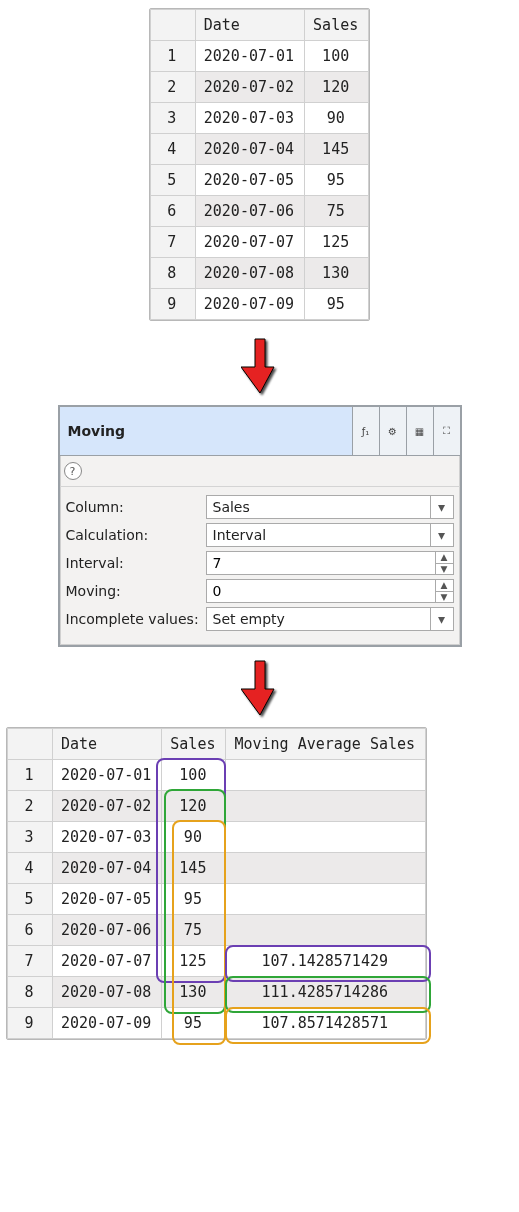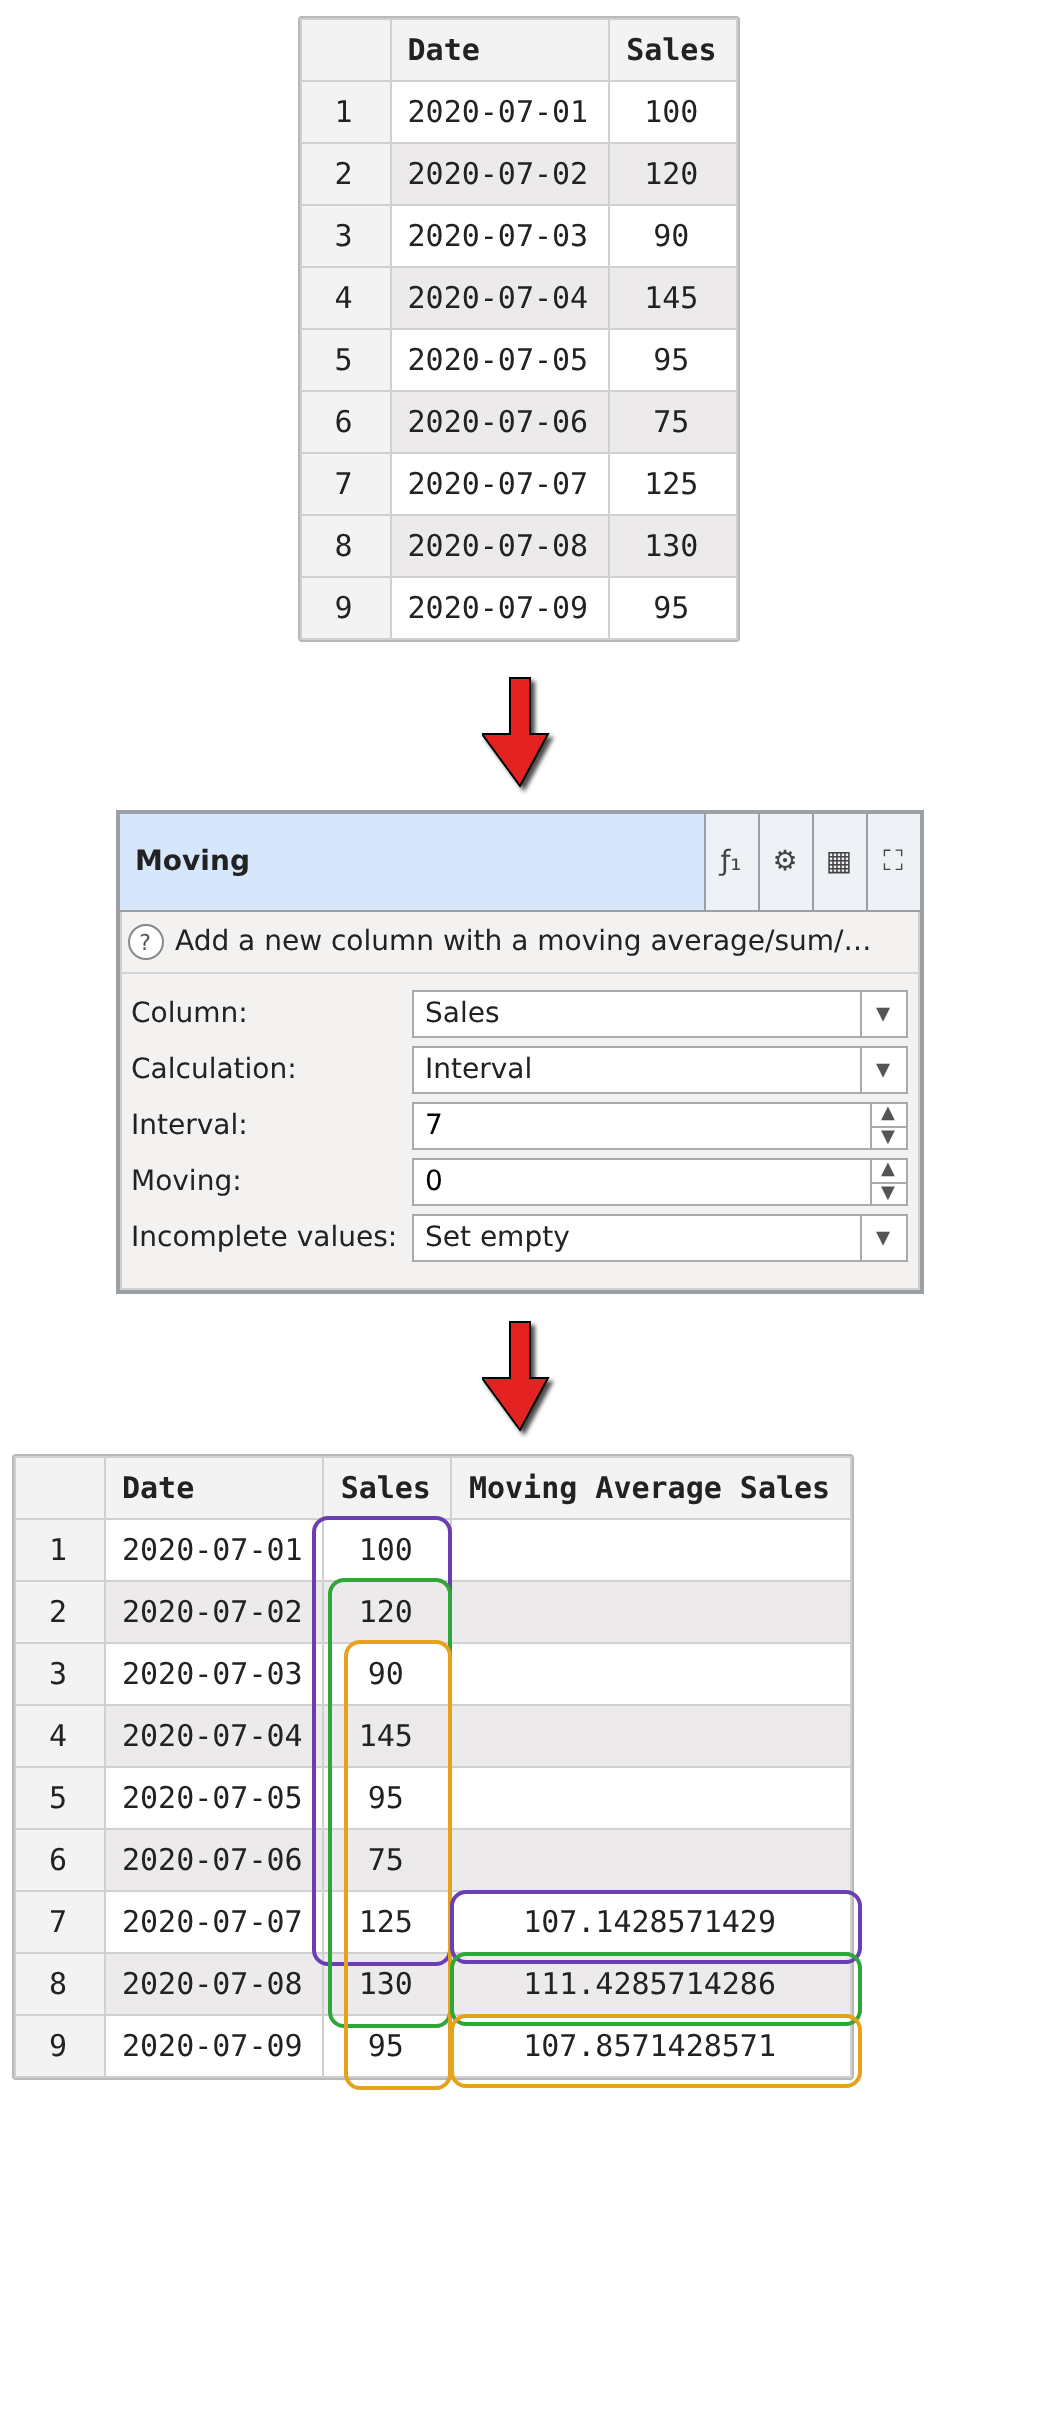--- a/index.html
+++ b/index.html
@@ -28,21 +28,21 @@
     border-collapse: collapse;
     background: #fff;
   }
   table.data th, table.data td {
     border: 1px solid #d0d0d0;
     padding: 6px 10px 6px 8px;
     white-space: nowrap;
   }
   table.data th {
     background: #f3f3f3;
-    font-weight: 700;
+    font-weight: 400;
     text-align: left;
   }
   table.data th.idx, table.data td.idx {
     background: #f3f3f3;
     text-align: center;
     width: 26px;
   }
   table.data tr:nth-child(even) td.cell { background: #eceaea; }
   table.data td.num { text-align: center; }
 
@@ -72,21 +72,21 @@
     padding: 16px 8px;
     font-weight: 600;
   }
   .dialog .titlebar .tb-btn {
     width: 26px;
     display: flex;
     align-items: center;
     justify-content: center;
     border-left: 1px solid #9aa0a6;
     background: #eef2f6;
-    font-size: 14px;
+    font-size: 10px;
     color: #444;
   }
   .dialog .hint {
     display: flex;
     align-items: center;
     padding: 6px 6px 6px 4px;
     border-bottom: 1px solid #d4d4d4;
   }
   .dialog .hint .q {
     width: 16px; height: 16px;
@@ -241,21 +241,20 @@
     <div class="titlebar">
       <div class="title">Moving</div>
       <div class="tb-btn">ƒ₁</div>
       <div class="tb-btn">⚙</div>
       <div class="tb-btn">▦</div>
       <div class="tb-btn">⛶</div>
     </div>
 
     <div class="hint">
       <span class="q">?</span>
-      <span>Add a new column with a moving average/sum/…</span>
     </div>
 
     <div class="form">
       <div class="row">
         <label>Column:</label>
         <div class="field drop">
           <div class="val">Sales</div>
           <div class="caret">▾</div>
         </div>
       </div>

